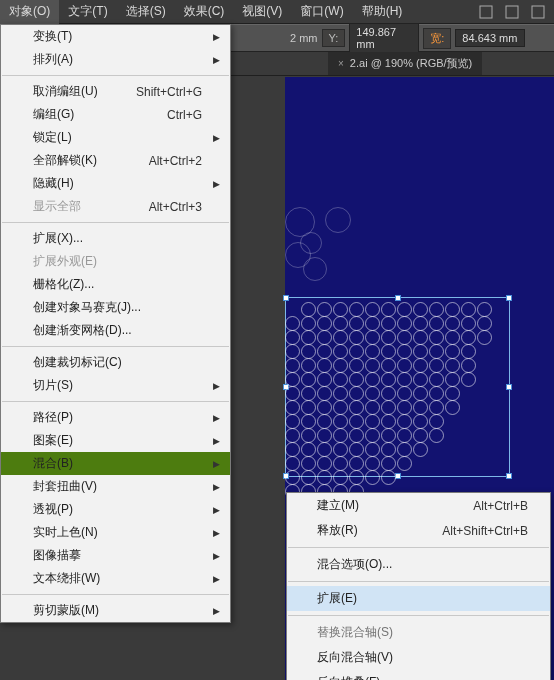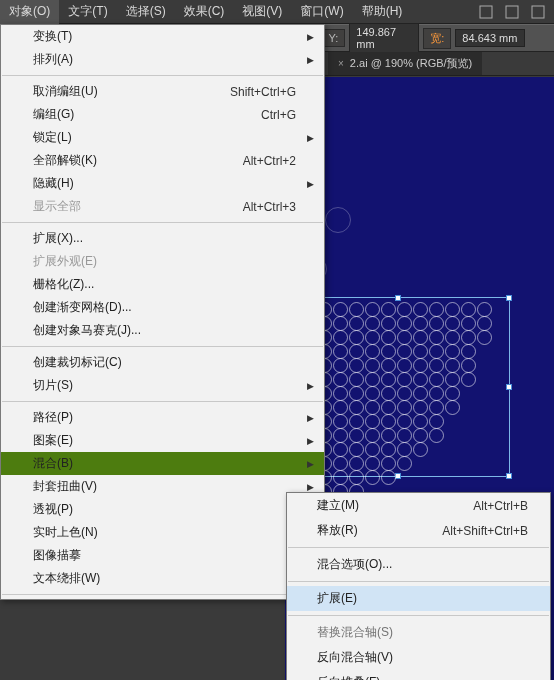--- a/index.html
+++ b/index.html
@@ -16,21 +16,21 @@
 .tab-row{height:24px;background:#3a3a3a;display:flex;padding-left:328px;border-bottom:1px solid #1f1f1f}
 .doc-tab{background:#2b2b2b;color:#ccc;font-size:11px;display:flex;align-items:center;padding:0 10px;gap:6px}
 .close-x{color:#999;font-size:10px}
 .canvas{position:absolute;left:285px;top:77px;right:0;bottom:0;background:#121270}
 .selection-box{position:absolute;left:0;top:220px;width:225px;height:180px;border:1px solid #7db8e8}
 .handle{position:absolute;width:6px;height:6px;background:#fff;border:1px solid #4a90d9}
 .handle.tl{left:-3px;top:-3px}.handle.tr{right:-3px;top:-3px}
 .handle.bl{left:-3px;bottom:-3px}.handle.br{right:-3px;bottom:-3px}
 .handle.ml{left:-3px;top:50%;margin-top:-3px}.handle.mr{right:-3px;top:50%;margin-top:-3px}
 .handle.tc{left:50%;top:-3px;margin-left:-3px}.handle.bc{left:50%;bottom:-3px;margin-left:-3px}
-.dropdown{position:absolute;left:0;top:24px;width:325px;background:#f2f2f2;color:#222;border:1px solid #7a7a7a;box-shadow:2px 2px 6px rgba(0,0,0,.4);z-index:10}
+.dropdown{position:absolute;left:0;top:24px;width:231px;background:#f2f2f2;color:#222;border:1px solid #7a7a7a;box-shadow:2px 2px 6px rgba(0,0,0,.4);z-index:10}
 .dropdown .mi{display:flex;align-items:center;padding:3px 28px 3px 32px;font-size:12px;position:relative;cursor:default}
 .dropdown .mi.sub::after{content:"▶";font-size:9px;position:absolute;right:10px;color:#333}
 .dropdown .mi .sc{position:absolute;right:28px;color:#333}
 .dropdown .mi.disabled{color:#999}
 .dropdown .mi.hl{background:#4d7c0f}
 .dropdown .sep{height:1px;background:#c8c8c8;margin:4px 1px}
 .submenu{position:absolute;left:286px;top:492px;width:265px;background:#f2f2f2;color:#222;border:1px solid #7a7a7a;box-shadow:2px 2px 6px rgba(0,0,0,.4);z-index:20}
 .submenu .mi{display:flex;align-items:center;padding:4px 22px 4px 30px;font-size:12px;position:relative;cursor:default}
 .submenu .mi .sc{position:absolute;right:22px;color:#333}
 .submenu .mi.disabled{color:#737373}
@@ -280,24 +280,24 @@
     <div class="mi">
       <span>扩展(X)...</span>
     </div>
     <div class="mi disabled">
       <span>扩展外观(E)</span>
     </div>
     <div class="mi">
       <span>栅格化(Z)...</span>
     </div>
     <div class="mi">
+      <span>创建对象马赛克(J)...</span>
+    </div>
+    <div class="mi">
       <span>创建渐变网格(D)...</span>
-    </div>
-    <div class="mi">
-      <span>创建对象马赛克(J)...</span>
     </div>
     <div class="sep"></div>
     <div class="mi">
       <span>创建裁切标记(C)</span>
     </div>
     <div class="mi sub">
       <span>切片(S)</span>
     </div>
     <div class="sep"></div>
     <div class="mi sub">
@@ -318,20 +318,23 @@
     <div class="mi sub">
       <span>实时上色(N)</span>
     </div>
     <div class="mi sub">
       <span>图像描摹</span>
     </div>
     <div class="mi sub">
       <span>文本绕排(W)</span>
     </div>
     <div class="sep"></div>
+    <div class="mi sub">
+      <span>剪切蒙版(M)</span>
+    </div>
   </div>
 <div class="submenu" id="submenu">
     <div class="mi">
       <span>建立(M)</span>
       <span class="sc">Alt+Ctrl+B</span>
     </div>
     <div class="mi">
       <span>释放(R)</span>
       <span class="sc">Alt+Shift+Ctrl+B</span>
     </div>

